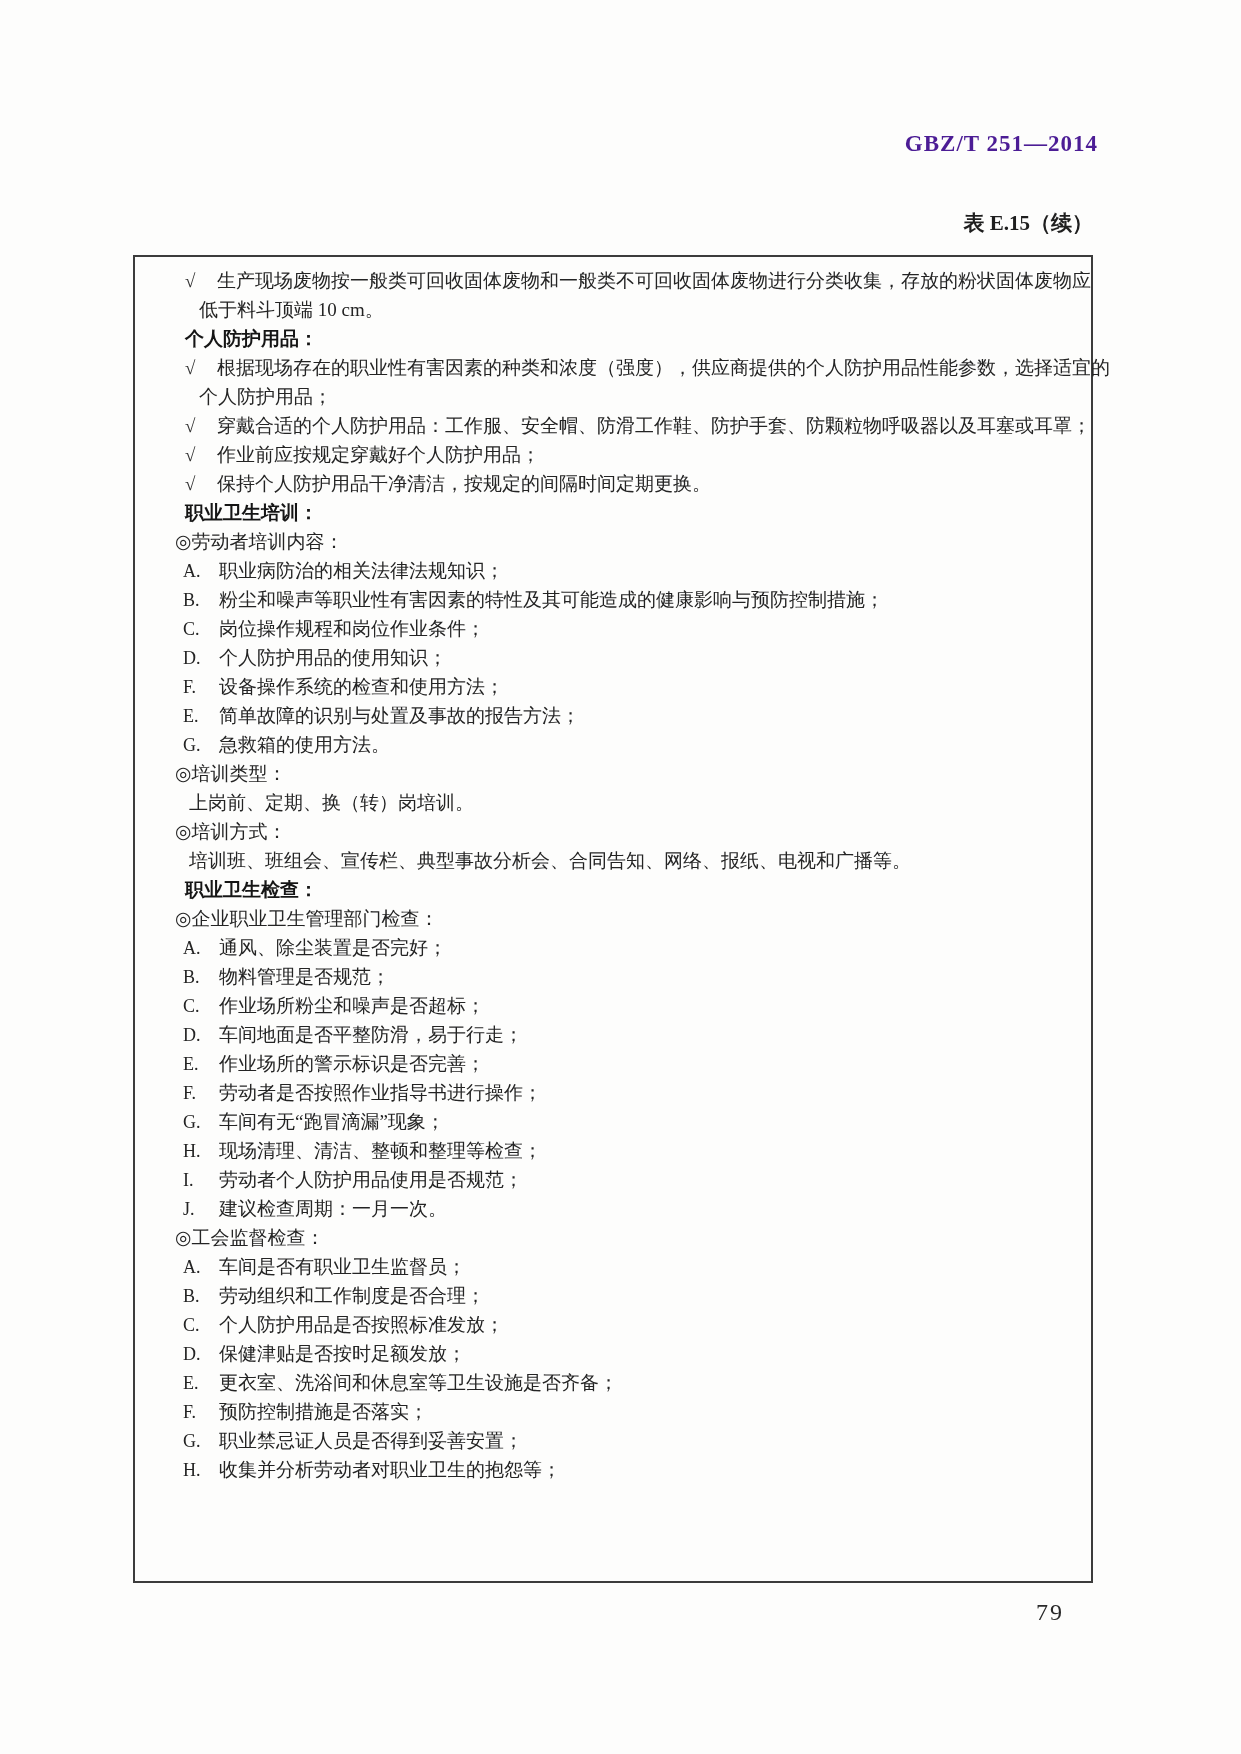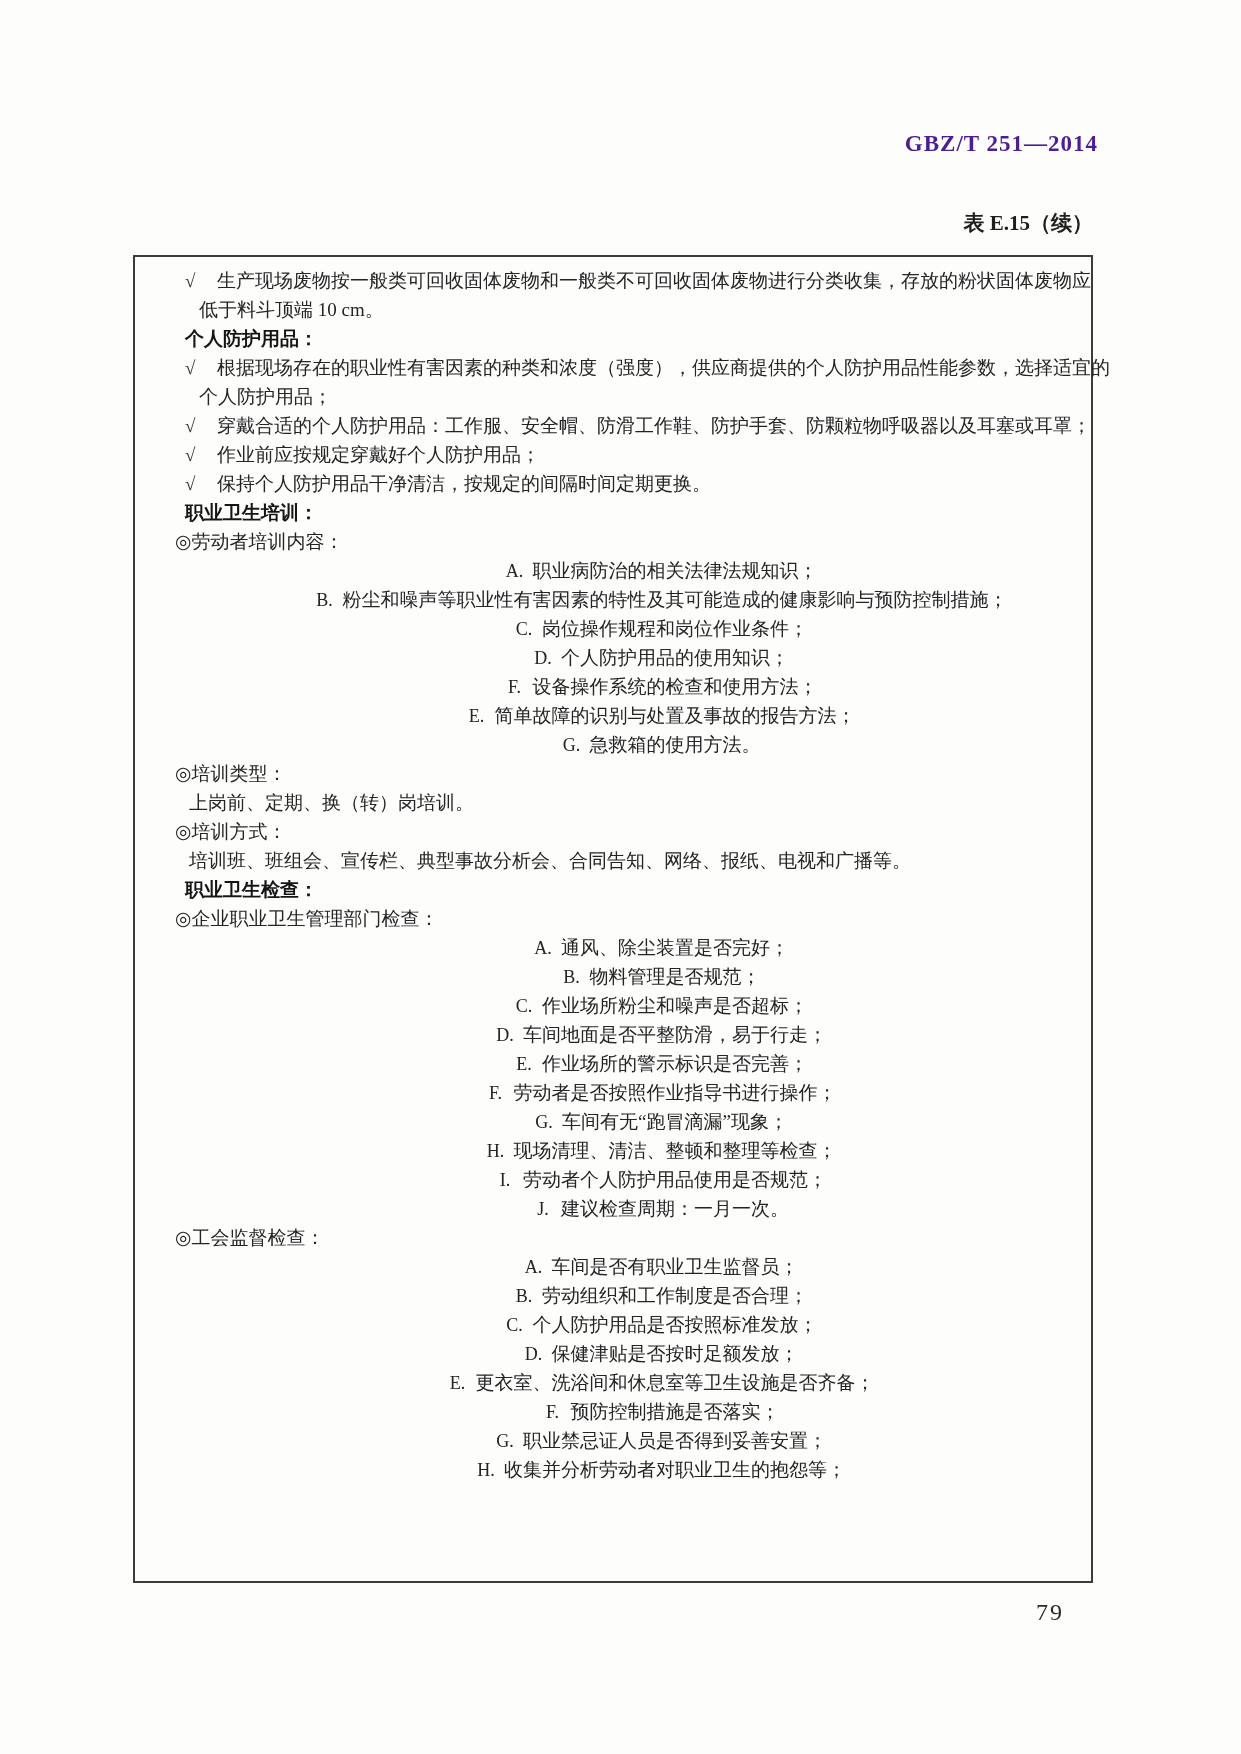--- a/index.html
+++ b/index.html
@@ -49,21 +49,21 @@
     line-height: 29px;
     font-size: 19px;
     white-space: nowrap;
     color: #242424;
   }
   .t-check   { padding-left: 50px; }
   .t-cont    { padding-left: 64px; }
   .t-heading { padding-left: 50px; font-weight: bold; color: #151515; }
   .t-flush   { padding-left: 54px; }
   .t-circle  { padding-left: 40px; }
-  .t-letter  { padding-left: 88px; text-align: center; }
+  .t-letter  { padding-left: 48px; }
   .marker {
     display: inline-block;
     width: 32px;
     font-size: 19px;
     color: #333;
   }
   .marker-circle {
     display: inline-block;
     font-size: 19px;
     color: #242424;

